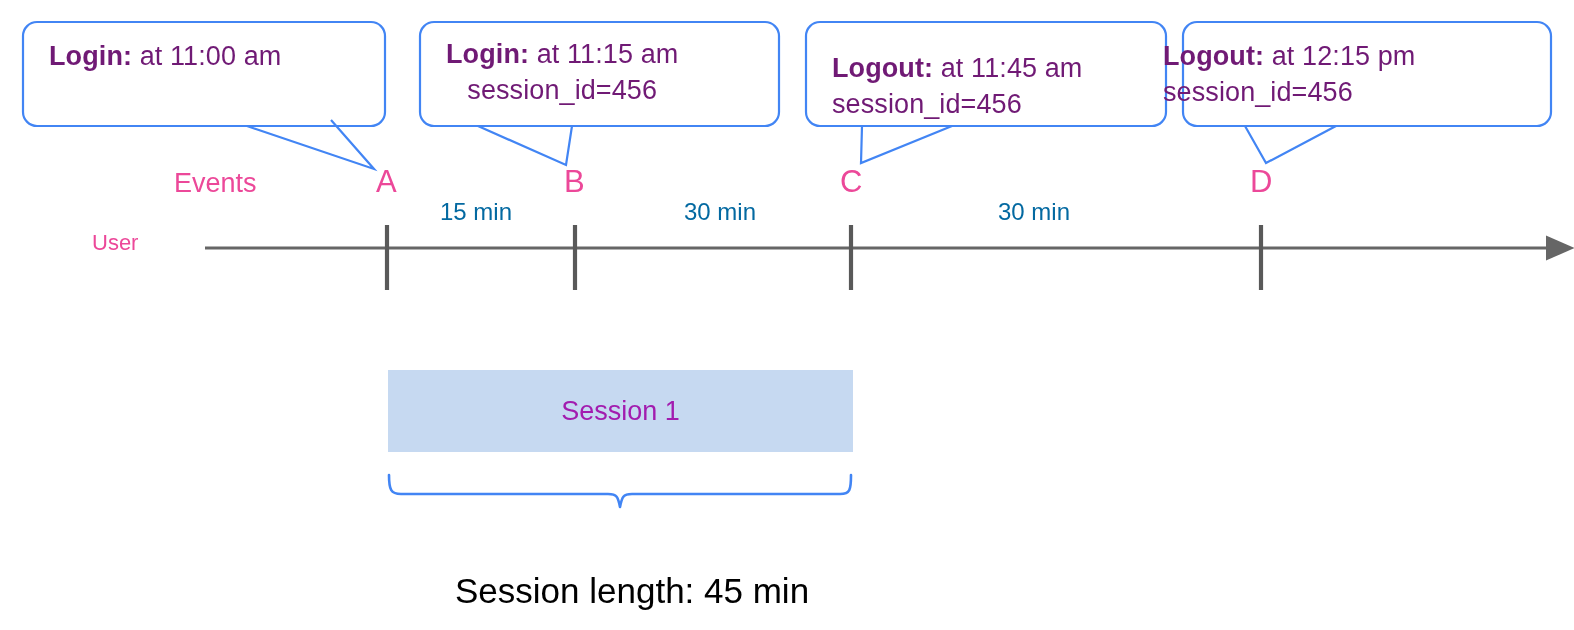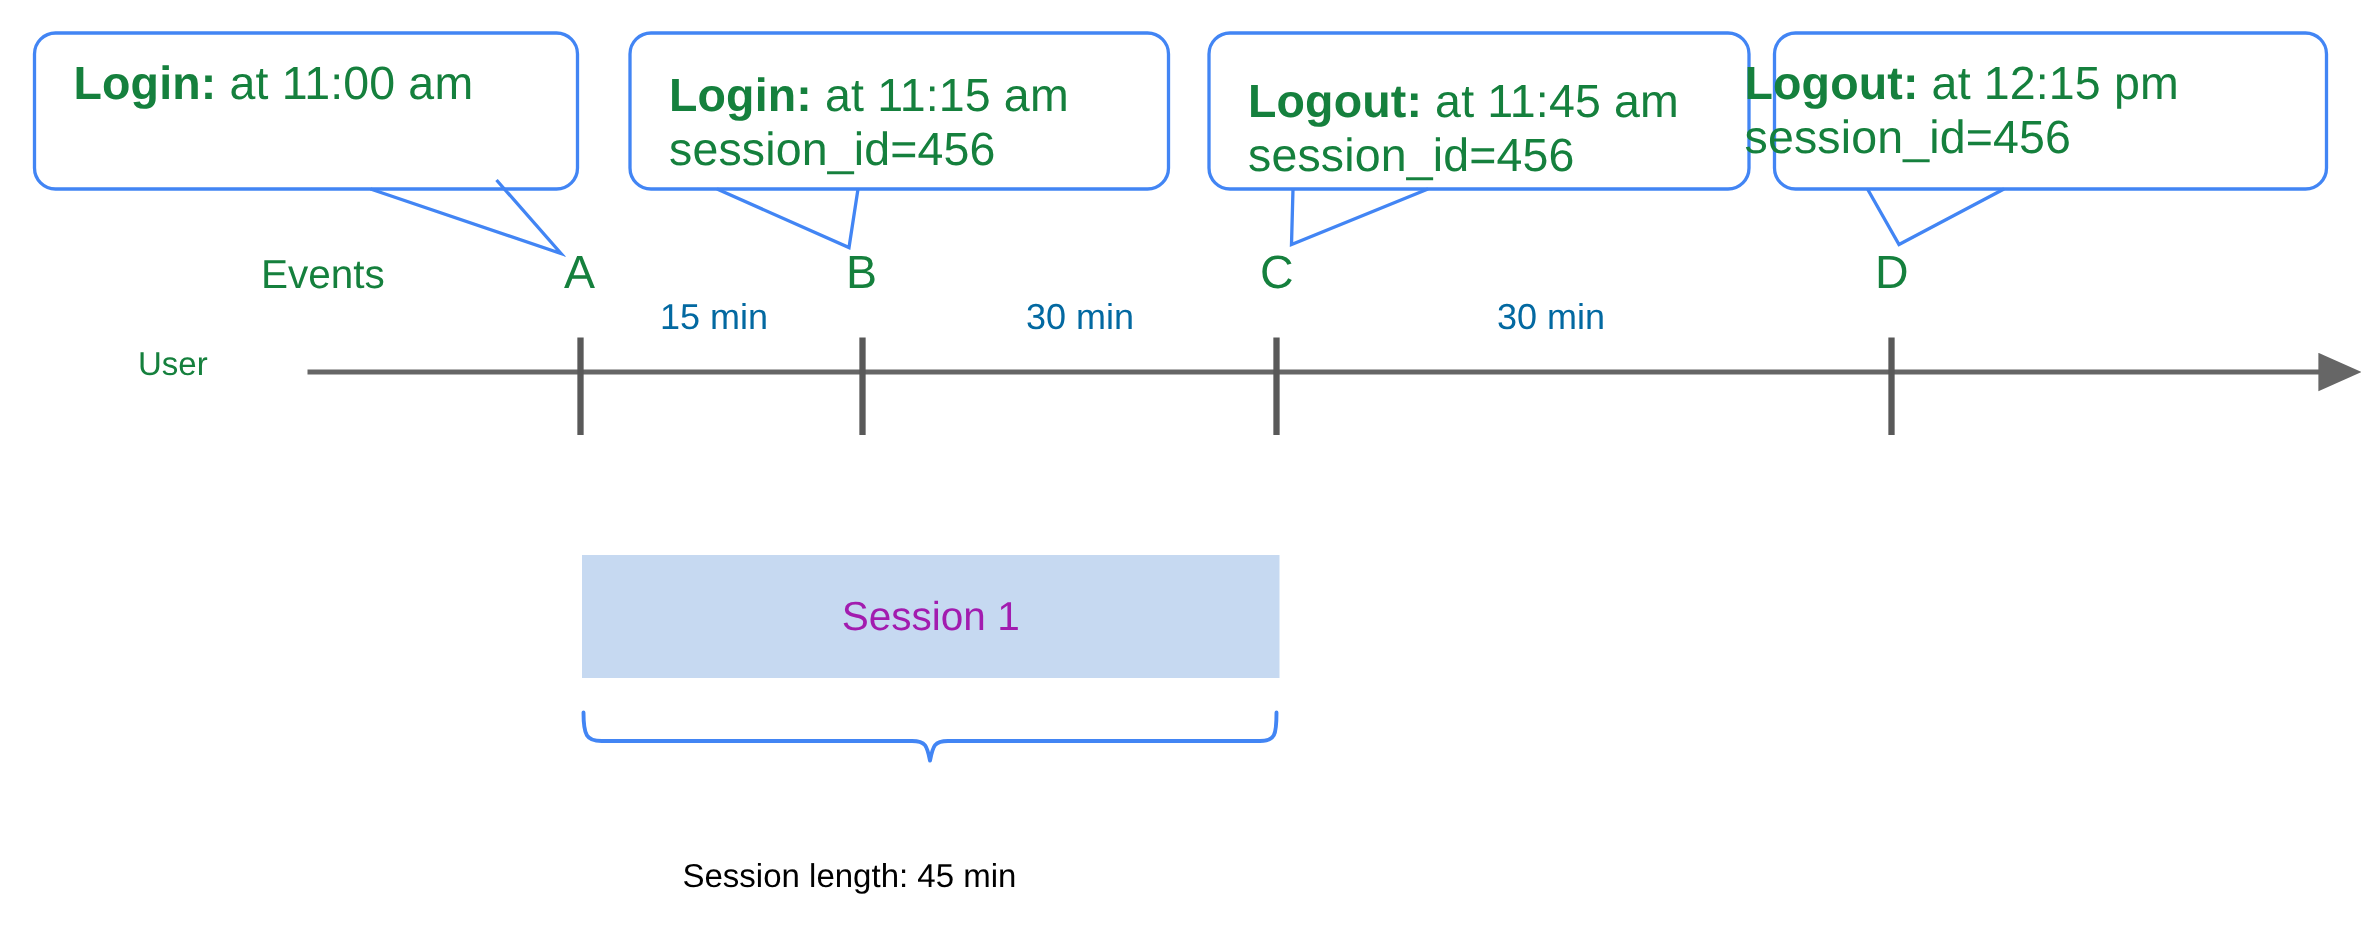--- a/index.html
+++ b/index.html
@@ -22,32 +22,32 @@
   #vector-layer {
     position: absolute;
     left: 0;
     top: 0;
     width: 1574px;
     height: 630px;
     pointer-events: none;
   }
   .callout-text {
     position: absolute;
-    color: #15803d;
-    font-size: 31px;
+    color: #701a75;
+    font-size: 27px;
     line-height: 36px;
     letter-spacing: 0.1px;
     white-space: nowrap;
   }
   .callout-text .evt {
     font-weight: bold;
   }
   .axis-label {
     position: absolute;
-    color: #15803d;
+    color: #ec4899;
     white-space: nowrap;
   }
   .lane-name {
     font-size: 22px;
   }
   .row-name {
     font-size: 27px;
   }
   .point-letter {
     font-size: 31px;
@@ -63,21 +63,21 @@
     justify-content: center;
     box-sizing: border-box;
   }
   .session-bar-label {
     font-size: 27px;
     color: #a21caf;
     white-space: nowrap;
   }
   .brace-caption {
     position: absolute;
-    font-size: 22px;
+    font-size: 35px;
     color: #000000;
     white-space: nowrap;
   }
 </style>
 </head>
 <body>
 
 <div id="canvas">
 
   <svg id="vector-layer" viewBox="0 0 1574 630">
@@ -126,21 +126,21 @@
              H840
              C850,494 851,490 851,475" fill="none" stroke="#4285f4" stroke-width="2.6" stroke-linecap="round" stroke-linejoin="round"></path>
   </svg>
 
   <div class="callout-text" style="left:49px; top:38px;">
     <div>
       <span class="evt">Login:</span><span> at 11:00 am</span>
     </div>
   </div>
 
-  <div class="callout-text" style="left:446px; top:46px;">
+  <div class="callout-text" style="left:446px; top:36px;text-align:center;">
     <div>
       <span class="evt">Login:</span><span> at 11:15 am</span>
     </div>
     <div>session_id=456</div>
   </div>
 
   <div class="callout-text" style="left:832px; top:50px;">
     <div>
       <span class="evt">Logout:</span><span> at 11:45 am</span>
     </div>

